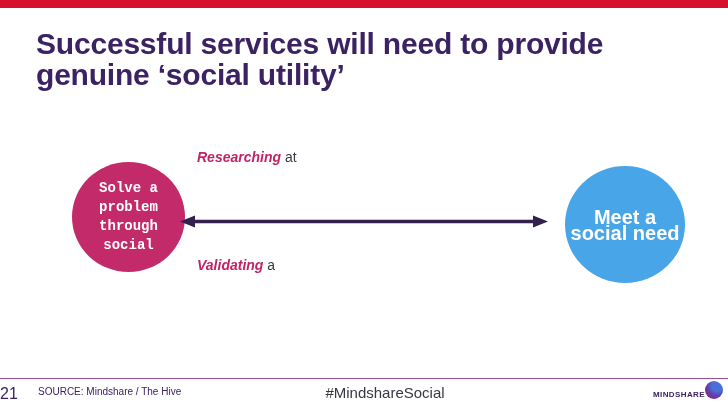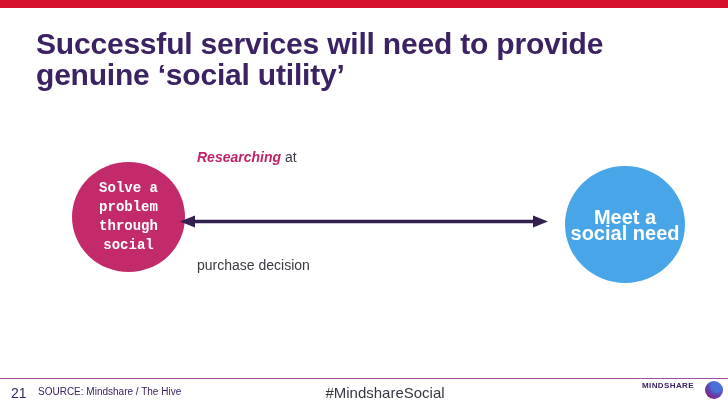--- a/index.html
+++ b/index.html
@@ -59,38 +59,38 @@
   }
 
   .arrow-svg { position: absolute; left: 180px; top: 214px; }
 
   .footer-line {
     position: absolute; left: 0; top: 378px;
     width: 728px; height: 1px;
     background: var(--footer-line, #9c4f9e);
   }
   .page-number {
-    position: absolute; left: 11px; top: 385px;
-    font-size: 14px; color: var(--footer-purple, #3b2262);
+    position: absolute; left: 0; top: 385px;
+    font-size: 16px; color: var(--footer-purple, #3b2262);
   }
   .source-text {
     position: absolute; left: 38px; top: 386px;
     font-size: 10px; font-weight: normal;
     color: var(--footer-purple, #3b2262);
   }
   .hashtag {
     position: absolute; left: 0; top: 384px;
     width: 728px; text-align: center;
     font-size: 15px;
     color: var(--hashtag, #3a3642);
     padding-left: 21px;
   }
   .logo {
     position: absolute; right: 5px; top: 381px;
-    display: flex; align-items: flex-start; gap: 11px;
+    display: flex; align-items: flex-end; gap: 0;
   }
   .logo-text {
     font-size: 8px; font-weight: bold; letter-spacing: 0.4px;
     color: var(--footer-purple, #3b2262);
   }
   .logo-sphere {
     width: 18px; height: 18px; border-radius: 50%;
     background: radial-gradient(circle at 68% 28%,
       var(--logo-blue, #4a6fd8) 0%, var(--logo-blue, #4a6fd8) 32%,
       #5a4ab8 48%, var(--logo-purple, #7b2d8e) 72%,
@@ -119,21 +119,21 @@
       <div><span class="hl">Researching</span><span> at</span></div>
     </div>
 
     <svg class="arrow-svg" width="368" height="15" viewBox="0 0 368 15">
       <line x1="12" y1="7.5" x2="356" y2="7.5" stroke="#33204e" stroke-width="3.6"></line>
       <polygon points="0,7.5 15,1.5 15,13.5" fill="#33204e"></polygon>
       <polygon points="368,7.5 353,1.5 353,13.5" fill="#33204e"></polygon>
     </svg>
 
     <div class="annot annot-bottom">
-      <div>purchase decision</div>
+      <div><span class="hl">Validating</span><span> a</span></div>
     </div>
 
     <div class="circle circle-blue">
       <span>Meet a
 social need</span>
     </div>
 
   </div>
 
   <div>

